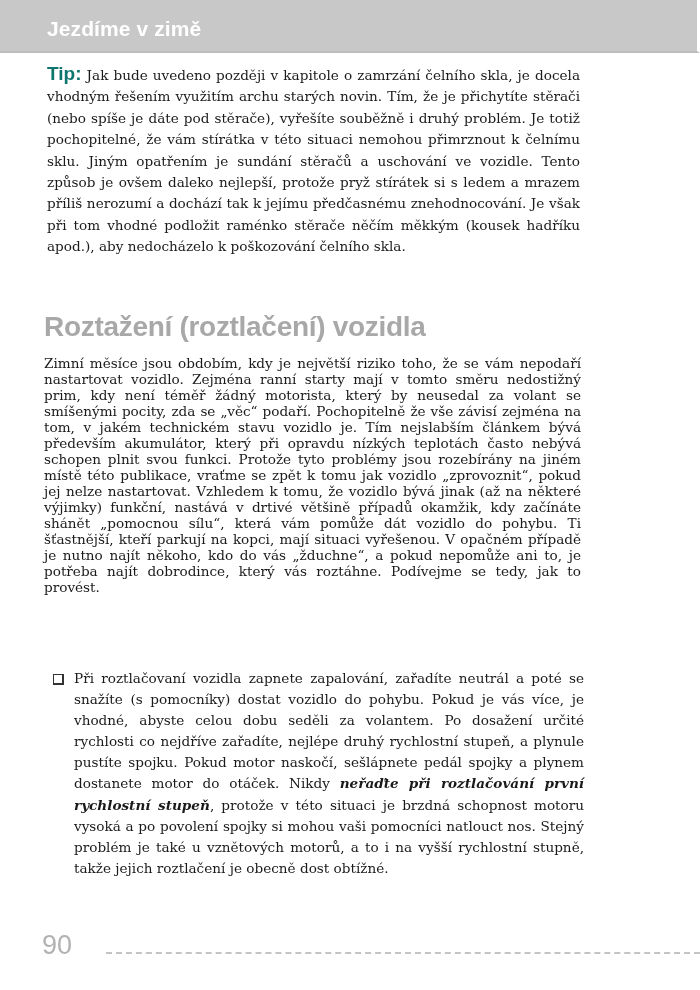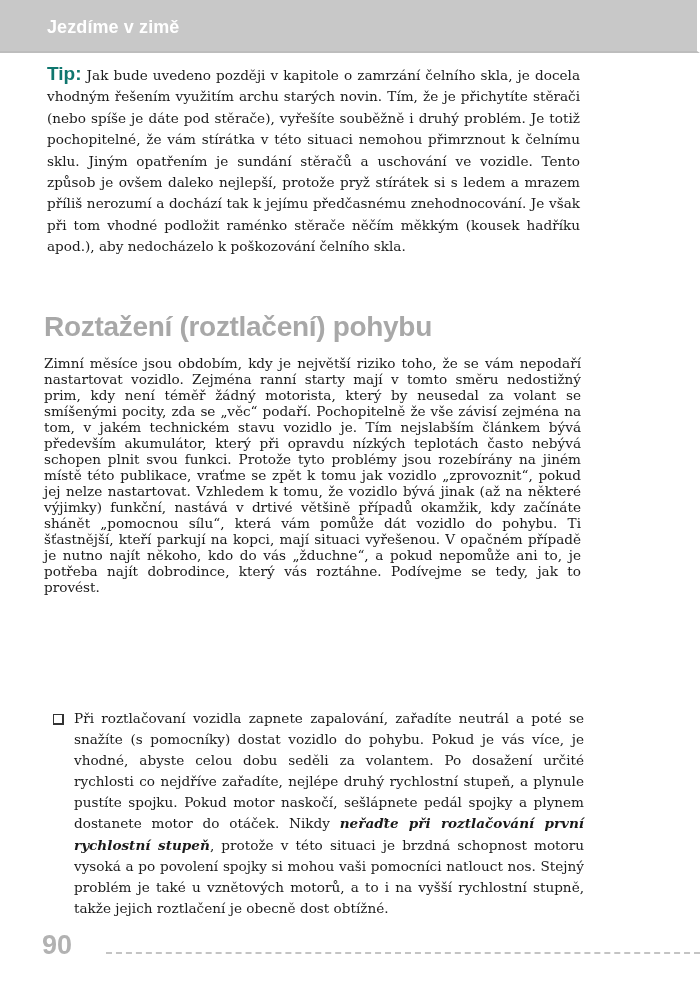--- a/index.html
+++ b/index.html
@@ -3,21 +3,21 @@
 <meta charset="utf-8">
 <style>
   html, body { margin: 0; padding: 0; background: #ffffff; }
   body { width: 700px; height: 990px; position: relative; overflow: hidden; }
   .header {
     position: absolute; left: 0; top: 0; width: 697px; height: 51px;
     background: #c8c8c8; border-bottom: 2px solid #bdbdbd; border-right: 3px solid #ffffff;
   }
   .header-title {
     position: absolute; left: 47px; top: 17px;
-    font-family: "Liberation Sans", sans-serif; font-weight: bold; font-size: 18px;
+    font-family: "Liberation Sans", sans-serif; font-weight: bold; font-size: 21px;
     color: #ffffff; letter-spacing: 0.1px;
   }
   .tip {
     position: absolute; left: 47px; top: 63px; width: 533px;
     font-family: "DejaVu Serif", serif; font-size: 13.6px; line-height: 21.4px;
     color: #1a1a1a; text-align: justify;
   }
   .tip-label {
     font-family: "Liberation Sans", sans-serif; font-weight: bold; font-size: 19px;
     color: #0f766e;
@@ -28,49 +28,49 @@
     color: #a8a8a8; letter-spacing: -0.3px;
   }
   .body-text {
     position: absolute; left: 44px; top: 355px; width: 537px;
     font-family: "DejaVu Serif", serif; font-size: 13.6px; line-height: 16px;
     color: #1a1a1a; text-align: justify;
   }
   .bullet {
     position: absolute; left: 74px; top: 668px; width: 510px;
     font-family: "DejaVu Serif", serif; font-size: 13.6px; line-height: 21.1px;
-    color: #1a1a1a; text-align: justify; margin-top: 40px;
+    color: #1a1a1a; text-align: justify;
   }
   .bullet-box {
     position: absolute; left: -21px; top: 6px; width: 8px; height: 8px;
     border: 1.3px solid #333; border-right-width: 2px; border-bottom-width: 2px; background: #fff;
   }
   .bullet em { font-weight: bold; font-style: italic; }
   .page-number {
     position: absolute; left: 42px; top: 930px;
-    font-family: "Liberation Sans", sans-serif; font-weight: bold; font-size: 27px;
+    font-family: "Liberation Sans", sans-serif; font-weight: normal; font-size: 27px;
     color: #b2b2b2;
   }
   .footer-rule {
     position: absolute; left: 106px; top: 952px; width: 594px; height: 0;
     border-top: 2px dashed #c4c4c4;
   }
 </style>
 </head>
 <body>
 
 <div class="header">
   <span class="header-title">Jezdíme v zimě</span>
 </div>
 
 <div class="tip">
   <span class="tip-label">Tip:</span><span> Jak bude uvedeno později v kapitole o zamrzání čelního skla, je docela vhodným řešením využitím archu starých novin. Tím, že je přichytíte stěrači (nebo spíše je dáte pod stěrače), vyřešíte souběžně i druhý problém. Je totiž pochopitelné, že vám stírátka v této situaci nemohou přimrznout k čelnímu sklu. Jiným opatřením je sundání stěračů a uschování ve vozidle. Tento způsob je ovšem daleko nejlepší, protože pryž stírátek si s ledem a mrazem příliš nerozumí a dochází tak k jejímu předčasnému znehodnocování. Je však při tom vhodné podložit raménko stěrače něčím měkkým (kousek hadříku apod.), aby nedocházelo k poškozování čelního skla.</span>
 </div>
 
-<div class="section-title">Roztažení (roztlačení) pohybu</div>
+<div class="section-title">Roztažení (roztlačení) vozidla</div>
 
 <div class="body-text">Zimní měsíce jsou obdobím, kdy je největší riziko toho, že se vám nepodaří nastartovat vozidlo. Zejména ranní starty mají v tomto směru nedostižný prim, kdy není téměř žádný motorista, který by neusedal za volant se smíšenými pocity, zda se „věc“ podaří. Pochopitelně že vše závisí zejména na tom, v jakém technickém stavu vozidlo je. Tím nejslabším článkem bývá především akumulátor, který při opravdu nízkých teplotách často nebývá schopen plnit svou funkci. Protože tyto problémy jsou rozebírány na jiném místě této publikace, vraťme se zpět k tomu jak vozidlo „zprovoznit“, pokud jej nelze nastartovat. Vzhledem k tomu, že vozidlo bývá jinak (až na některé výjimky) funkční, nastává v drtivé většině případů okamžik, kdy začínáte shánět „pomocnou sílu“, která vám pomůže dát vozidlo do pohybu. Ti šťastnější, kteří parkují na kopci, mají situaci vyřešenou. V opačném případě je nutno najít někoho, kdo do vás „žduchne“, a pokud nepomůže ani to, je potřeba najít dobrodince, který vás roztáhne. Podívejme se tedy, jak to provést.</div>
 
 <div class="bullet">
   <span class="bullet-box"></span>
   <span>Při roztlačovaní vozidla zapnete zapalování, zařadíte neutrál a poté se snažíte (s pomocníky) dostat vozidlo do pohybu. Pokud je vás více, je vhodné, abyste celou dobu seděli za volantem. Po dosažení určité rychlosti co nejdříve zařadíte, nejlépe druhý rychlostní stupeň, a plynule pustíte spojku. Pokud motor naskočí, sešlápnete pedál spojky a plynem dostanete motor do otáček. Nikdy </span><em>neřaďte při roztlačování první rychlostní stupeň</em><span>, protože v této situaci je brzdná schopnost motoru vysoká a po povolení spojky si mohou vaši pomocníci natlouct nos. Stejný problém je také u vznětových motorů, a to i na vyšší rychlostní stupně, takže jejich roztlačení je obecně dost obtížné.</span>
 </div>
 
 <div class="page-number">90</div>
 <div class="footer-rule"></div>

